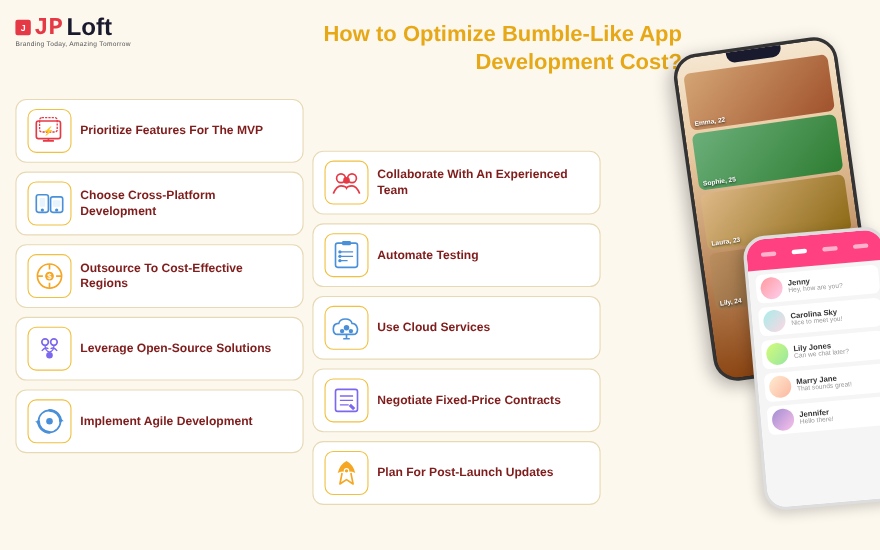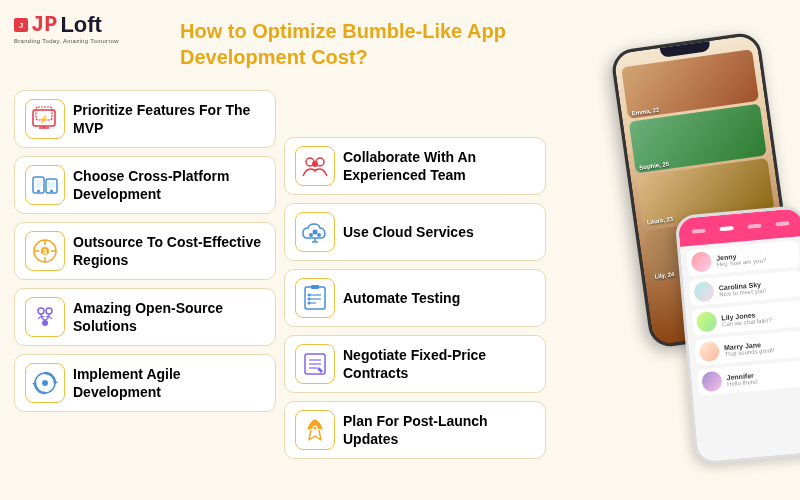--- a/index.html
+++ b/index.html
@@ -51,21 +51,21 @@
       align-items: center;
       justify-content: center;
     }
 
     
     .main-title {
       position: absolute;
       top: 18px;
       left: 0;
       right: 0;
-      text-align: left;
+      text-align: right;
       font-size: 20px;
       font-weight: 900;
       color: #e6a817;
       line-height: 1.3;
       padding: 0 180px;
     }
 
     
     .left-column {
       position: absolute;
@@ -107,23 +107,23 @@
       border: 1.5px solid #f0c040;
       border-radius: 8px;
       display: flex;
       align-items: center;
       justify-content: center;
       font-size: 18px;
       background: #fff;
     }
 
     .card-text {
-      font-size: 14px;
+      font-size: 11px;
       font-weight: 700;
-      color: #000000;
+      color: #7f1d1d;
       line-height: 1.3;
     }
 
     
     .phone-area {
       position: absolute;
       right: -10px;
       top: 40px;
       width: 230px;
       height: 450px;
@@ -338,21 +338,21 @@
       <svg width="28" height="28" viewBox="0 0 28 28">
         <circle cx="10" cy="8" r="3" fill="none" stroke="#7b68ee" stroke-width="1.5"></circle>
         <circle cx="18" cy="8" r="3" fill="none" stroke="#7b68ee" stroke-width="1.5"></circle>
         <circle cx="14" cy="20" r="3" fill="#7b68ee" stroke="none"></circle>
         <path d="M7 16 Q10 12 13 14" fill="none" stroke="#7b68ee" stroke-width="1.2"></path>
         <path d="M21 16 Q18 12 15 14" fill="none" stroke="#7b68ee" stroke-width="1.2"></path>
         <path d="M10 11 Q10 16 14 17" fill="none" stroke="#7b68ee" stroke-width="1.2"></path>
         <path d="M18 11 Q18 16 14 17" fill="none" stroke="#7b68ee" stroke-width="1.2"></path>
       </svg>
     </div>
-    <span class="card-text">Amazing Open-Source Solutions</span>
+    <span class="card-text">Leverage Open-Source Solutions</span>
   </div>
 
   <div class="card">
     <div class="card-icon">
       <svg width="28" height="28" viewBox="0 0 28 28">
         <circle cx="14" cy="14" r="10" fill="none" stroke="#4a90d9" stroke-width="1.5"></circle>
         <path d="M14 4 A10 10 0 0 1 24 14" fill="none" stroke="#4a90d9" stroke-width="2.5" stroke-linecap="round"></path>
         <path d="M14 24 A10 10 0 0 1 4 14" fill="none" stroke="#4a90d9" stroke-width="2.5" stroke-linecap="round"></path>
         <polygon points="23,10 27,14 23,14" fill="#4a90d9"></polygon>
         <polygon points="5,18 1,14 5,14" fill="#4a90d9"></polygon>
@@ -368,50 +368,50 @@
   <div class="card">
     <div class="card-icon">
       <svg width="28" height="28" viewBox="0 0 28 28">
         <circle cx="9" cy="10" r="4" fill="none" stroke="#e63946" stroke-width="1.5"></circle>
         <circle cx="19" cy="10" r="4" fill="none" stroke="#e63946" stroke-width="1.5"></circle>
         <path d="M2 24 Q5 17 9 17 Q13 17 14 19 Q15 17 19 17 Q23 17 26 24" fill="none" stroke="#e63946" stroke-width="1.5"></path>
         <circle cx="14" cy="12" r="3" fill="#e63946"></circle>
       </svg>
     </div>
     <span class="card-text">Collaborate With An Experienced Team</span>
-  </div>
-
-  <div class="card">
-    <div class="card-icon">
-      <svg width="28" height="28" viewBox="0 0 28 28">
-        <path d="M6 20 Q2 20 2 15 Q2 10 7 10 Q8 6 13 6 Q18 6 19 10 Q23 10 24 15 Q24 20 20 20 Z" fill="none" stroke="#4a90d9" stroke-width="1.5"></path>
-        <circle cx="10" cy="17" r="2" fill="#4a90d9"></circle>
-        <circle cx="14" cy="14" r="2.5" fill="#4a90d9"></circle>
-        <circle cx="18" cy="17" r="2" fill="#4a90d9"></circle>
-        <line x1="14" y1="20" x2="14" y2="24" stroke="#4a90d9" stroke-width="1.5"></line>
-        <line x1="11" y1="24" x2="17" y2="24" stroke="#4a90d9" stroke-width="1.5"></line>
-      </svg>
-    </div>
-    <span class="card-text">Use Cloud Services</span>
   </div>
 
   <div class="card">
     <div class="card-icon">
       <svg width="28" height="28" viewBox="0 0 28 28">
         <rect x="4" y="3" width="20" height="22" rx="2" fill="none" stroke="#4a90d9" stroke-width="1.5"></rect>
         <rect x="10" y="1" width="8" height="4" rx="1" fill="#4a90d9"></rect>
         <line x1="8" y1="11" x2="20" y2="11" stroke="#4a90d9" stroke-width="1.2"></line>
         <line x1="8" y1="15" x2="20" y2="15" stroke="#4a90d9" stroke-width="1.2"></line>
         <line x1="8" y1="19" x2="15" y2="19" stroke="#4a90d9" stroke-width="1.2"></line>
         <circle cx="8" cy="11" r="1.5" fill="#4a90d9"></circle>
         <circle cx="8" cy="15" r="1.5" fill="#4a90d9"></circle>
         <circle cx="8" cy="19" r="1.5" fill="#4a90d9"></circle>
       </svg>
     </div>
     <span class="card-text">Automate Testing</span>
+  </div>
+
+  <div class="card">
+    <div class="card-icon">
+      <svg width="28" height="28" viewBox="0 0 28 28">
+        <path d="M6 20 Q2 20 2 15 Q2 10 7 10 Q8 6 13 6 Q18 6 19 10 Q23 10 24 15 Q24 20 20 20 Z" fill="none" stroke="#4a90d9" stroke-width="1.5"></path>
+        <circle cx="10" cy="17" r="2" fill="#4a90d9"></circle>
+        <circle cx="14" cy="14" r="2.5" fill="#4a90d9"></circle>
+        <circle cx="18" cy="17" r="2" fill="#4a90d9"></circle>
+        <line x1="14" y1="20" x2="14" y2="24" stroke="#4a90d9" stroke-width="1.5"></line>
+        <line x1="11" y1="24" x2="17" y2="24" stroke="#4a90d9" stroke-width="1.5"></line>
+      </svg>
+    </div>
+    <span class="card-text">Use Cloud Services</span>
   </div>
 
   <div class="card">
     <div class="card-icon">
       <svg width="28" height="28" viewBox="0 0 28 28">
         <rect x="4" y="4" width="20" height="20" rx="2" fill="none" stroke="#7b68ee" stroke-width="1.5"></rect>
         <line x1="8" y1="10" x2="20" y2="10" stroke="#7b68ee" stroke-width="1.2"></line>
         <line x1="8" y1="14" x2="20" y2="14" stroke="#7b68ee" stroke-width="1.2"></line>
         <line x1="8" y1="18" x2="16" y2="18" stroke="#7b68ee" stroke-width="1.2"></line>
         <path d="M18 17 L22 21 L20 23 L16 19 Z" fill="#7b68ee"></path>

